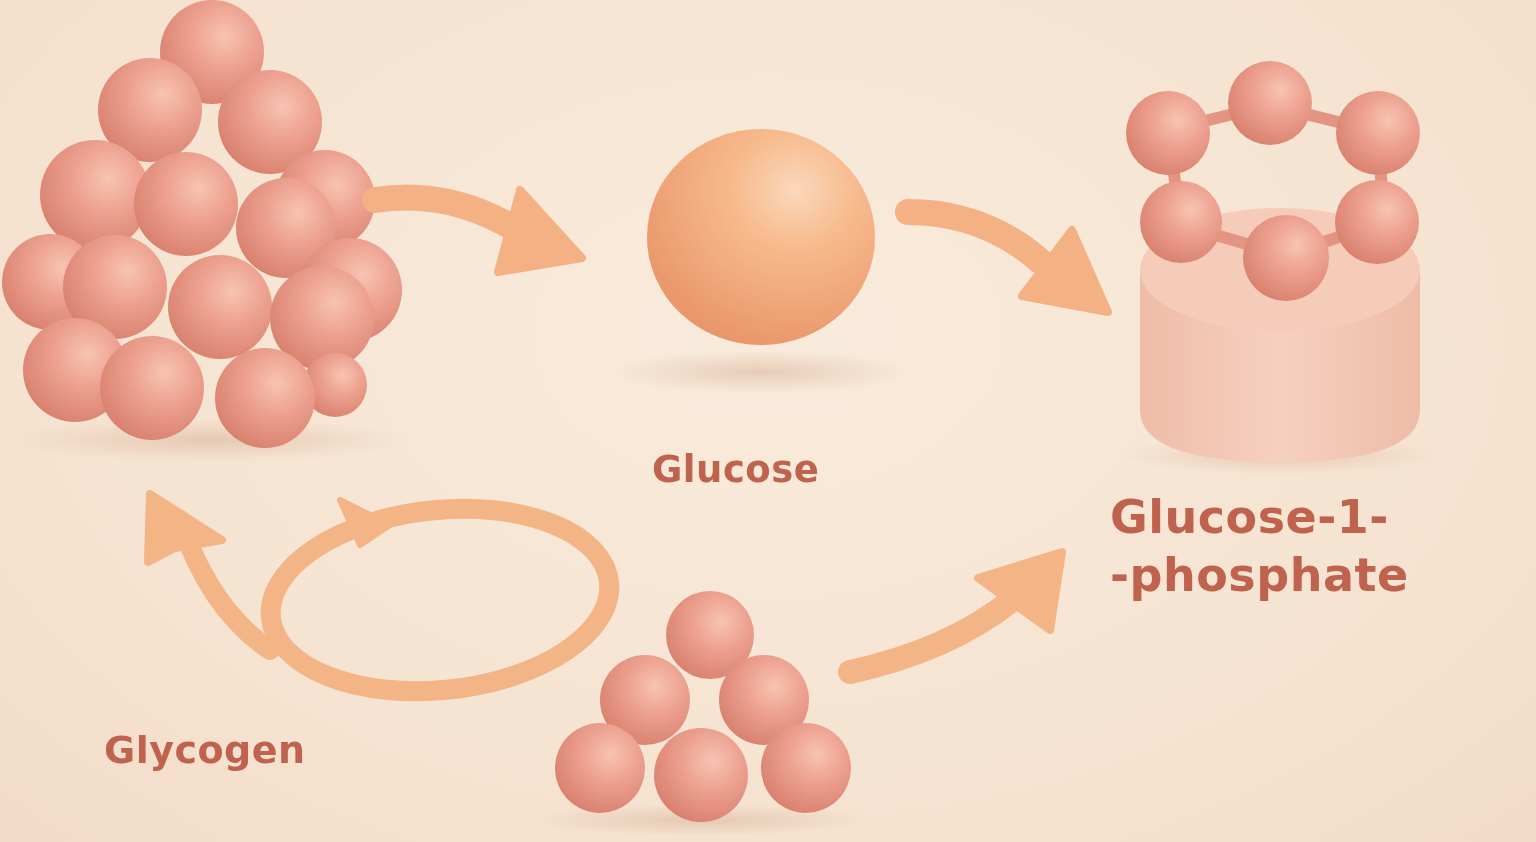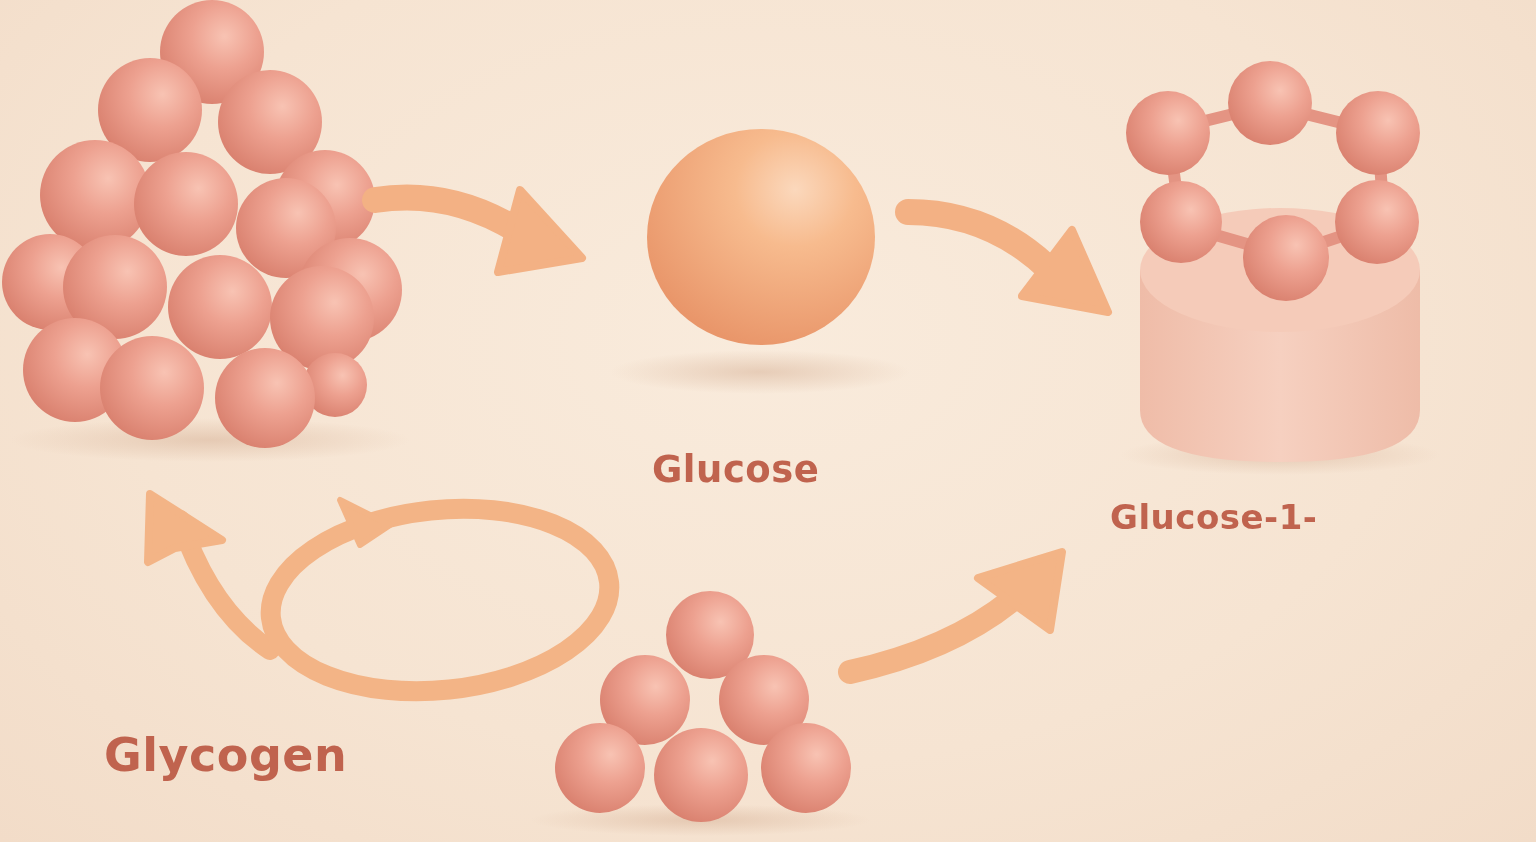--- a/index.html
+++ b/index.html
@@ -7,22 +7,22 @@
     width:1536px; height:842px; overflow:hidden; position:relative;
     background: radial-gradient(ellipse at 50% 40%, #f9ebdc 0%, #f6e4d2 60%, #f2dcc8 100%);
     font-family: "DejaVu Sans", sans-serif;
   }
   svg.scene { position:absolute; left:0; top:0; }
   .label {
     position:absolute; color:#c0634e; font-weight:bold;
     font-family: "DejaVu Sans", sans-serif; letter-spacing:0.5px;
   }
   #lbl-glucose { left:652px; top:448px; font-size:37px; }
-  #lbl-g1p { left:1110px; top:488px; font-size:34px; line-height:58px; text-align:left; }
-  #lbl-glycogen { left:104px; top:728px; font-size:46px; }
+  #lbl-g1p { left:1110px; top:488px; font-size:46px; line-height:58px; text-align:left; }
+  #lbl-glycogen { left:104px; top:728px; font-size:38px; }
   .line { display:block; }
 </style>
 </head>
 <body>
 
 <svg class="scene" width="1536" height="842" viewBox="0 0 1536 842">
   <defs>
     <radialGradient id="pinkBall" cx="0.62" cy="0.35" r="0.7">
       <stop offset="0" stop-color="#f8c3b3"></stop>
       <stop offset="0.45" stop-color="#eda190"></stop>
@@ -119,14 +119,15 @@
 
   <g>
     <path d="M850 672 Q 950 650 1012 600" stroke="#f3b486" stroke-width="24" fill="none" stroke-linecap="round"></path>
     <path d="M978 578 L 1062 552 L 1050 630 Z" fill="#f3b486" stroke="#f3b486" stroke-width="8" stroke-linejoin="round"></path>
   </g>
 </svg>
 
 <div id="lbl-glucose" class="label">Glucose</div>
 <div id="lbl-g1p" class="label">
   <span class="line">Glucose-1-</span>
+  <span class="line">-phosphate</span>
 </div>
 <div id="lbl-glycogen" class="label">Glycogen</div>
 
 </body></html>

